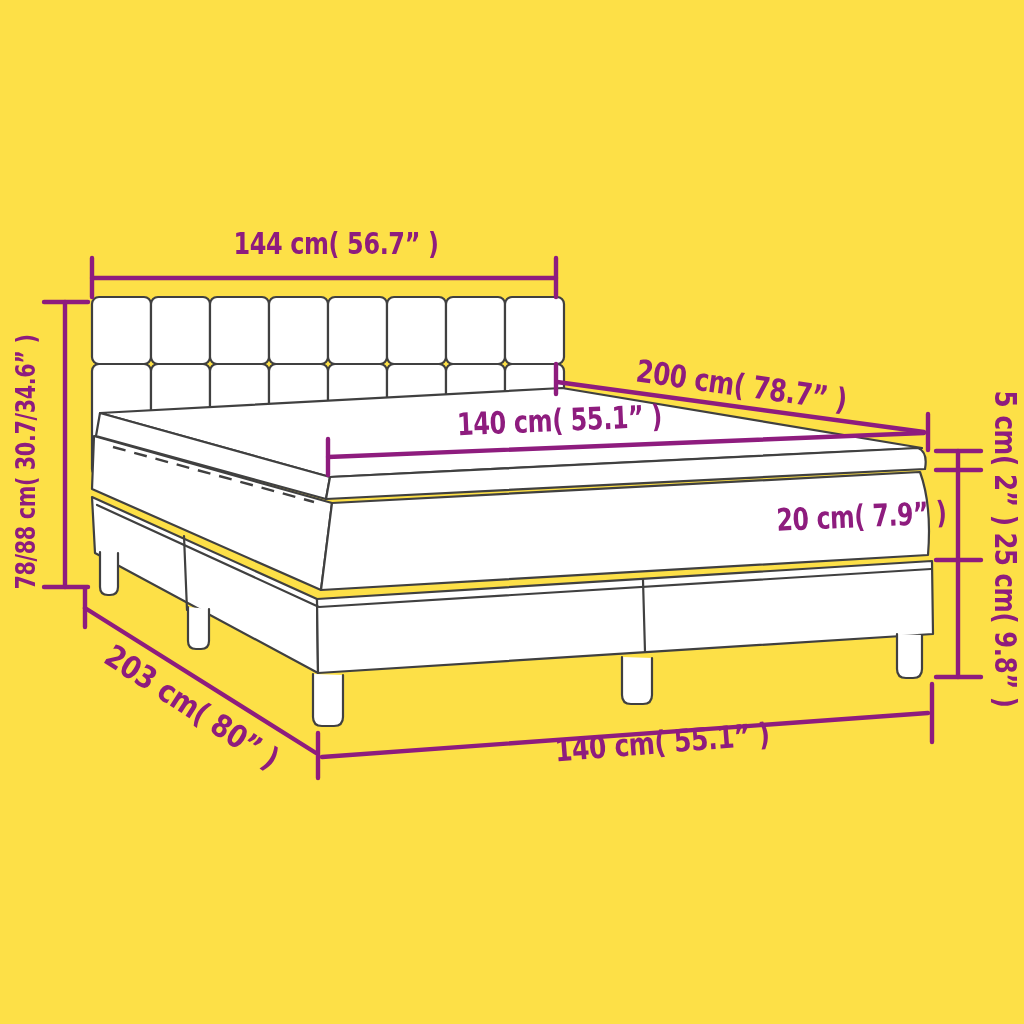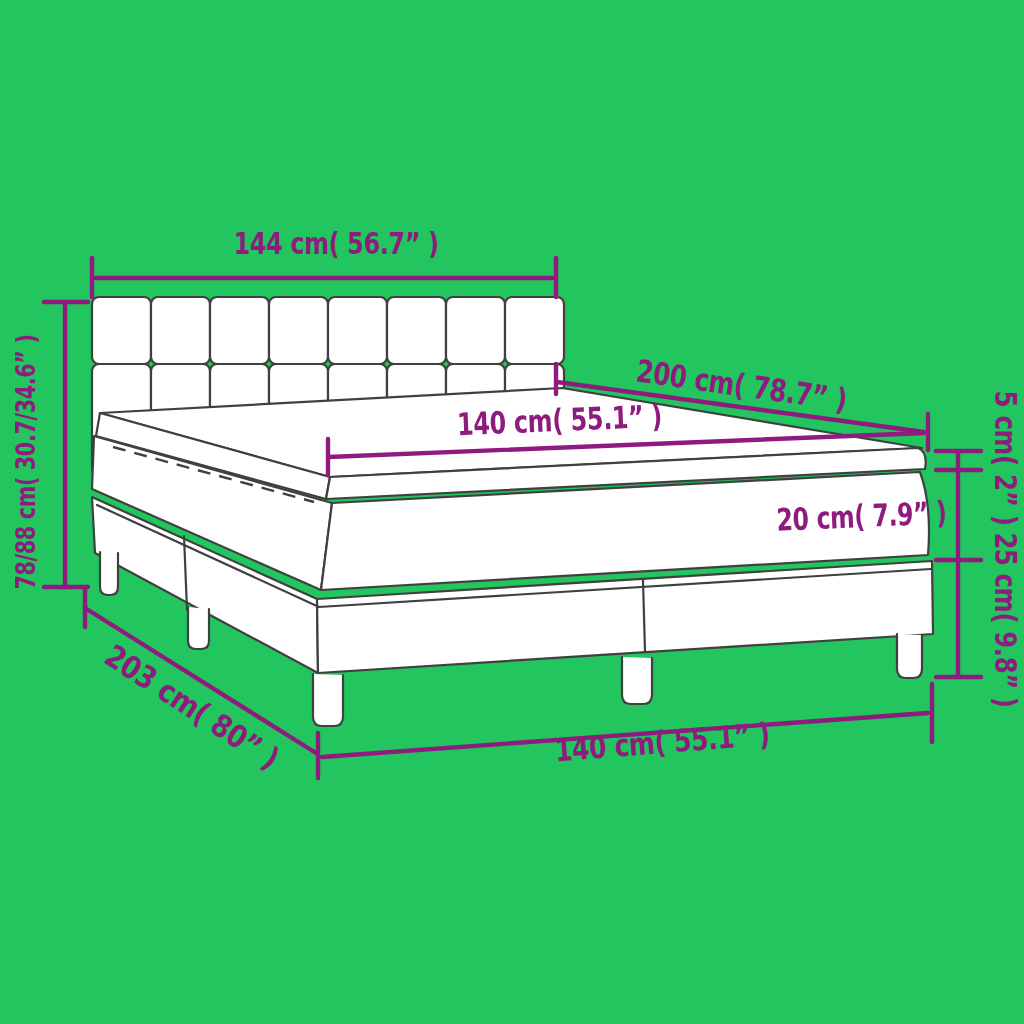--- a/index.html
+++ b/index.html
@@ -1,16 +1,16 @@
 <!DOCTYPE html>
 <html><head>
 <meta charset="utf-8">
 <style>
   html,body{margin:0;padding:0;background:#ffffff;}
-  #stage{position:relative;width:1024px;height:1024px;background:#22c55e;overflow:hidden;
+  #stage{position:relative;width:1024px;height:1024px;background:#fde047;overflow:hidden;
          font-family:"DejaVu Sans","Liberation Sans",sans-serif;}
   svg{display:block;width:100%;height:100%;}
   .bed{fill:#ffffff;stroke:#404040;stroke-width:2.2;stroke-linejoin:round;stroke-linecap:round;}
   .bedline{fill:none;stroke:#404040;stroke-width:2.2;stroke-linejoin:round;stroke-linecap:round;}
   .zip{fill:none;stroke:#404040;stroke-width:2.4;stroke-dasharray:13 9;}
   .dim{fill:none;stroke:#8E1C7E;stroke-width:4.4;stroke-linecap:round;}
   .dimtxt{fill:#8E1C7E;font-weight:bold;font-size:31px;letter-spacing:-0.5px;}
   .dimtxt.small{font-size:27px;}
 </style>
 </head>

